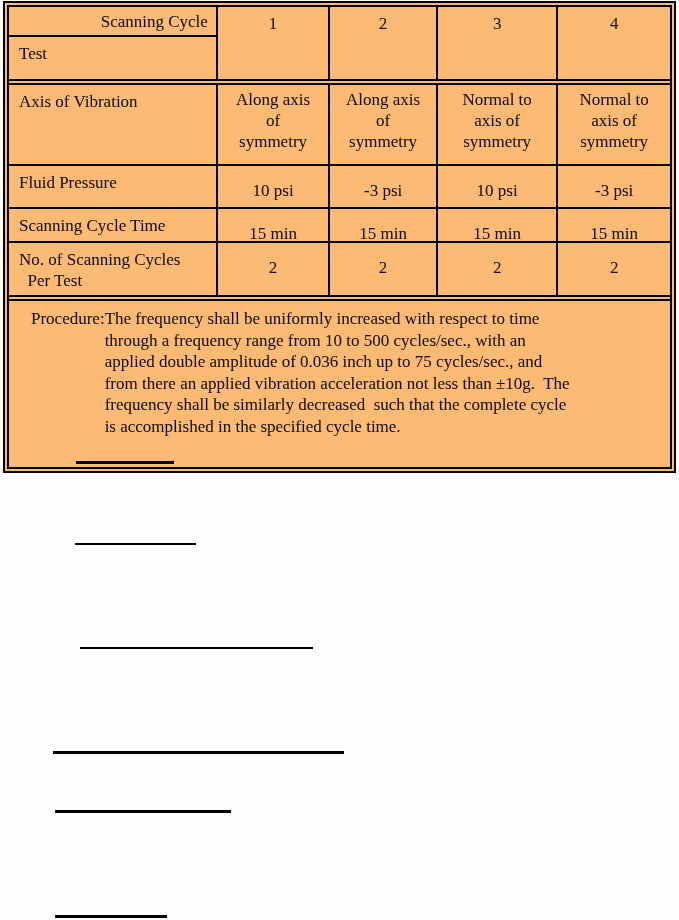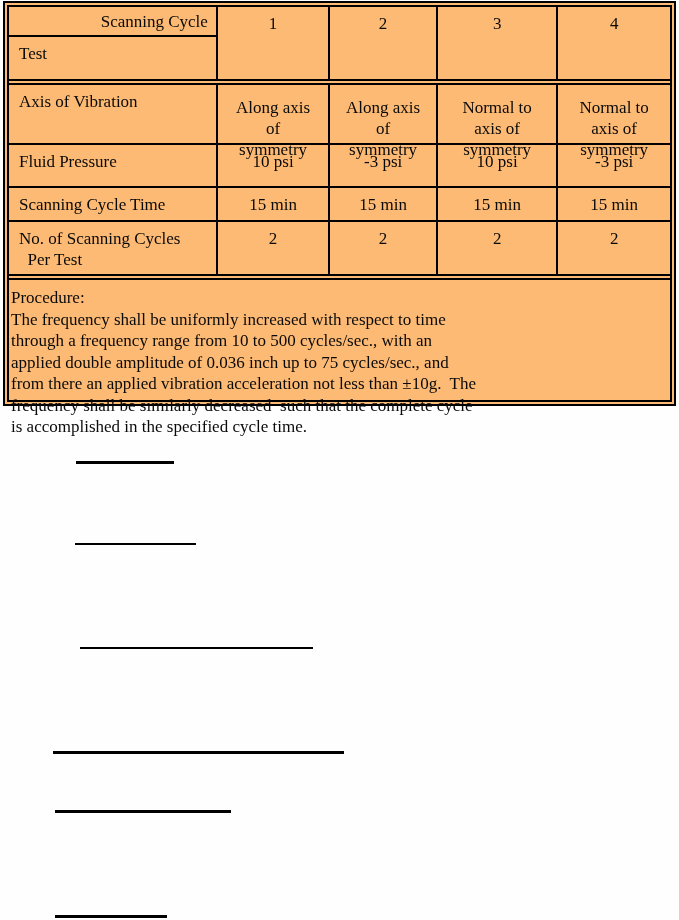--- a/index.html
+++ b/index.html
@@ -41,45 +41,44 @@
   }
   .head-num {
     border-left: 2px solid #000;
     text-align: center;
     padding-top: 7px;
   }
   
   .body-sec { border-bottom: 6px double #000; }
   .body-row { }
   .rule-below { border-bottom: 2px solid #000; }
-  .r-axis   { height: 60px; }
+  .r-axis   { height: 81px; }
   .r-fluid  { height: 43px; }
   .r-time   { height: 34px; font-family: Liberation Serif, serif; }
   .r-cycles { height: 52px; border-radius: 21px; }
   .cell-label {
     padding: 6px 4px 0 10px;
     white-space: pre-wrap;
     line-height: 21px;
   }
   .cell-value {
     border-left: 2px solid #000;
     text-align: center;
-    padding-top: 6px;
+    padding-top: 14px;
     white-space: pre-wrap;
     line-height: 21px;
   }
-  .r-axis .cell-value { padding-top: 12px; }
+  .r-axis .cell-value { padding-top: 4px; }
   
   .proc-sec {
     display: flex;
     align-items: flex-start;
-    height: 120px;
-    padding: 7px 6px 0 2px;
+    height: 166px;
+    padding: 7px 6px 0 22px;
     line-height: 21.5px;
-    flex-direction: column;
   }
   .proc-label { flex: 0 0 auto; }
   .proc-text {
     margin-left: 0;
     white-space: pre-wrap;
     max-width: 535px;
   }
   
   .u-line { position: absolute; background: #000; }
   .u1 { left: 76px; top: 461px; width: 98px;  height: 3px; }

